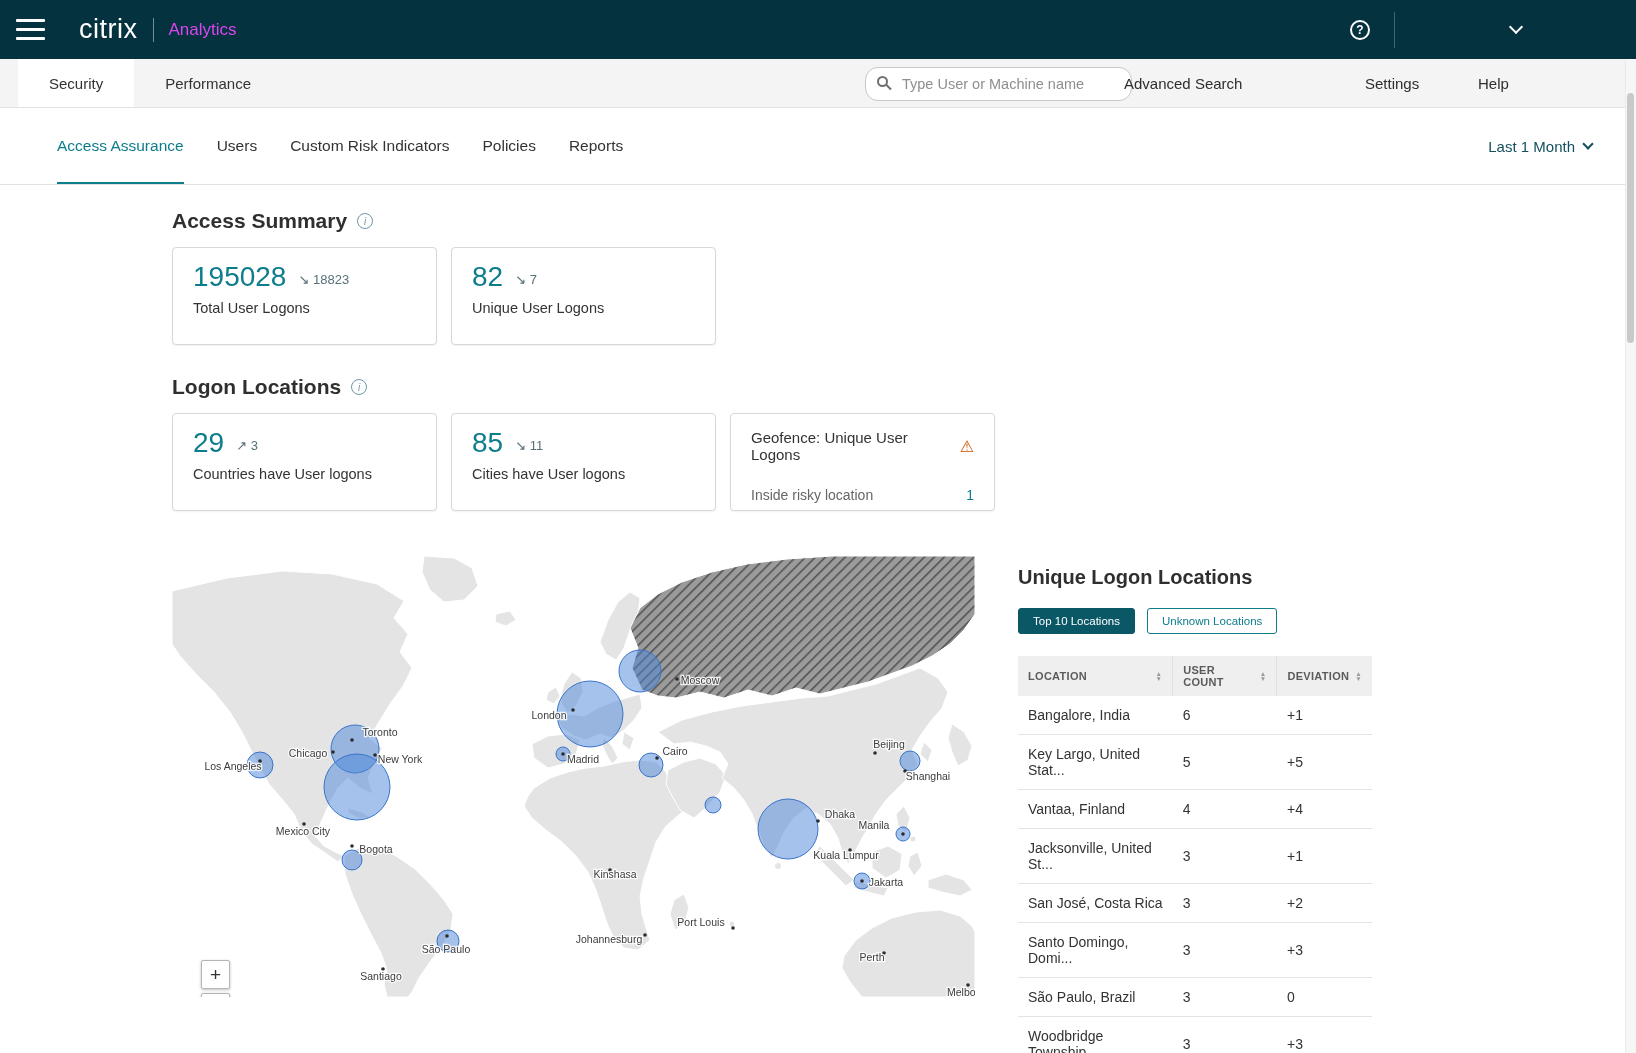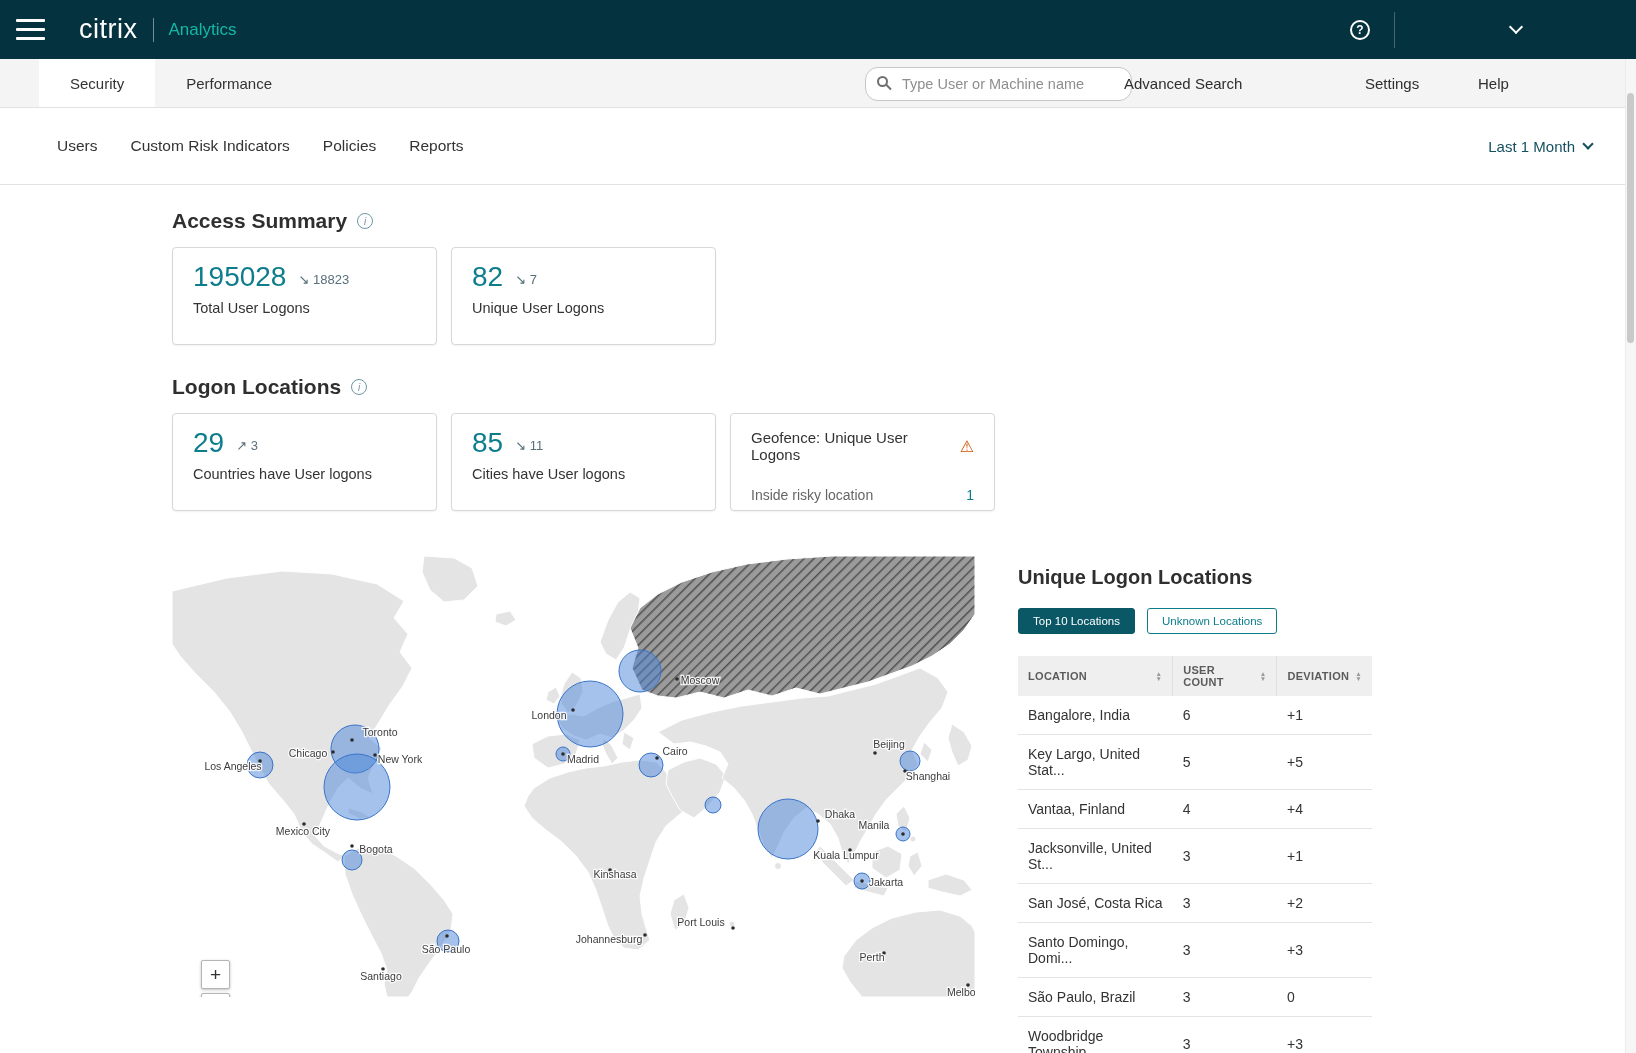--- a/index.html
+++ b/index.html
@@ -5,30 +5,30 @@
   * { margin:0; padding:0; box-sizing:border-box; }
   body { font-family:"Liberation Sans", sans-serif; background:#fff; }
   .screen { position:relative; width:1636px; height:1053px; overflow:hidden; background:#fff; }
 
   
   .topbar { height:59px; background:#04323e; display:flex; align-items:center; padding-left:16px; }
   .hamburger { width:29px; display:flex; flex-direction:column; gap:6px; cursor:pointer; margin-right:34px; }
   .hamburger span { height:3px; background:#fff; border-radius:1px; }
   .logo { color:#fff; font-size:27px; letter-spacing:.5px; font-weight:400; }
   .logo-div { width:1px; height:24px; background:rgba(255,255,255,.45); margin:0 15px; }
-  .product { color:#14b8a6; font-size:17px; font-weight:400; }
+  .product { color:#d946ef; font-size:17px; font-weight:400; }
   .help-circle { margin-left:auto; width:20px; height:20px; border:2px solid #fff; border-radius:50%;
     color:#fff; font-size:12px; font-weight:bold; display:flex; align-items:center; justify-content:center; cursor:pointer; }
   .top-right { width:242px; height:36px; margin-left:24px; border-left:1px solid rgba(255,255,255,.25);
     display:flex; align-items:center; justify-content:center; }
   .chev { display:inline-block; width:10px; height:10px; border-right:2px solid #fff; border-bottom:2px solid #fff;
     transform:rotate(45deg); margin-top:-5px; cursor:pointer; }
 
   
-  .bar2 { position:relative; height:49px; background:#f4f4f4; border-bottom:1px solid #e2e2e2; display:flex; padding-left:39px; }
+  .bar2 { position:relative; height:49px; background:#f4f4f4; border-bottom:1px solid #e2e2e2; display:flex; padding-left:18px; }
   .tab { height:100%; display:flex; align-items:center; padding:0 31px; font-size:15px; color:#333; cursor:pointer; }
   .tab.active { background:#fff; }
   .searchwrap { position:absolute; left:865px; top:8px; width:267px; height:34px; }
   .searchwrap input { width:100%; height:100%; border:1px solid #c7c7c7; border-radius:13px; padding:0 10px 0 36px;
     font-size:14.5px; color:#333; outline:none; font-family:inherit; }
   .searchwrap input::placeholder { color:#8e8e8e; }
   .mag { position:absolute; left:12px; top:9px; width:11px; height:11px; border:2px solid #6f6f6f; border-radius:50%; }
   .mag::after { content:""; position:absolute; width:7px; height:2px; background:#6f6f6f; right:-6px; bottom:-3px; transform:rotate(45deg); }
   .lnk { position:absolute; top:0; height:49px; display:flex; align-items:center; font-size:15px; color:#2e2e2e; cursor:pointer; }
 
@@ -121,20 +121,21 @@
     <div class="searchwrap">
       <span class="mag"></span>
       <input type="text" placeholder="Type User or Machine name" style="">
     </div>
     <div class="lnk" style="left:1124px">Advanced Search</div>
     <div class="lnk" style="left:1365px">Settings</div>
     <div class="lnk" style="left:1478px">Help</div>
   </div>
 
   <nav class="subnav">
+    <div class="subnav-item active">Access Assurance</div>
     <div class="subnav-item">Users</div>
     <div class="subnav-item">Custom Risk Indicators</div>
     <div class="subnav-item">Policies</div>
     <div class="subnav-item">Reports</div>
     <div class="timefilter">
       <span>Last 1 Month</span>
       <span class="chev-sm"></span>
     </div>
   </nav>
 

